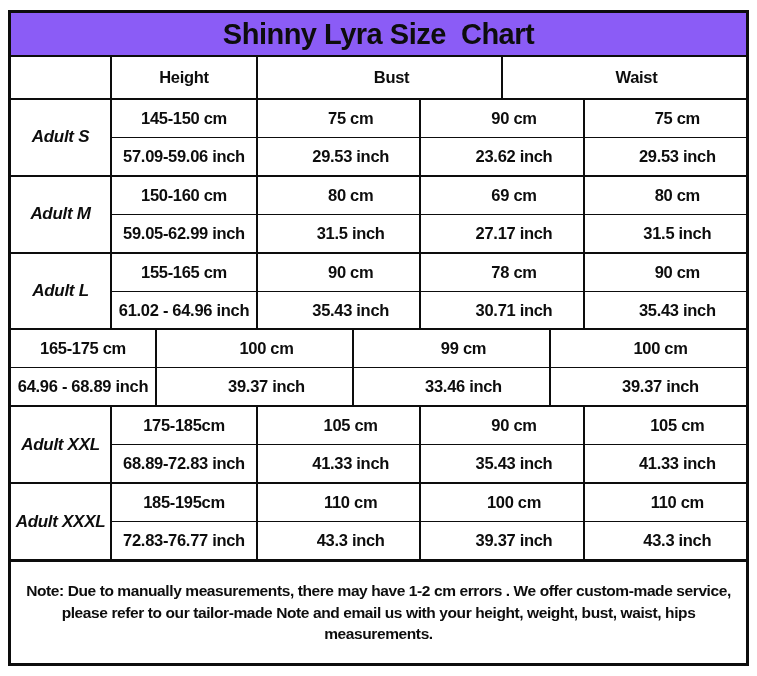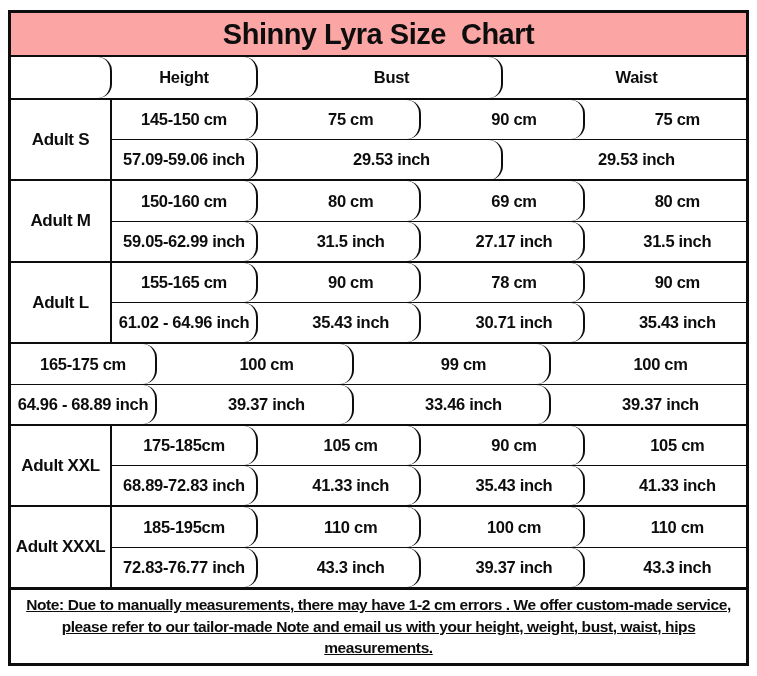--- a/index.html
+++ b/index.html
@@ -20,21 +20,21 @@
     width: 741px;
     height: 656px;
     box-sizing: border-box;
     border: 3px solid #0d0d0d;
     display: flex;
     flex-direction: column;
     background: #ffffff;
   }
   .title-row {
     flex: 0 0 44px;
-    background: #fca5a5;
+    background: #8b5cf6;
     border-bottom: 2px solid #0d0d0d;
     display: flex;
     align-items: center;
     justify-content: center;
     font-size: 29px;
     letter-spacing: -0.5px;
     white-space: pre;
     box-sizing: border-box;
   }
   .header-row {
@@ -44,21 +44,20 @@
   }
   .cell {
     box-sizing: border-box;
     display: flex;
     align-items: center;
     justify-content: center;
     border-right: 2px solid #0d0d0d;
     font-size: 16.5px;
     letter-spacing: -0.3px;
     white-space: pre;
-    border-radius: 14px;
   }
   .cell:last-child { border-right: none; }
   .c0 { width: 101px; flex: none; }
   .c1 { width: 146px; flex: none; }
   .cf { flex: 1; margin-left: 24px; }
   .group {
     flex: 1;
     display: flex;
     border-top: 2px solid #0d0d0d;
     box-sizing: border-box;
@@ -67,44 +66,44 @@
     width: 101px;
     flex: none;
     box-sizing: border-box;
     border-right: 2px solid #0d0d0d;
     display: flex;
     align-items: center;
     justify-content: center;
     font-size: 17px;
     letter-spacing: -0.3px;
     white-space: pre;
+    font-style: italic;
   }
   .group-data {
     flex: 1;
     display: flex;
     flex-direction: column;
   }
   .subrow {
     flex: 1;
     display: flex;
   }
   .subrow + .subrow { border-top: 1px solid #0d0d0d; }
   .note-row {
     flex: 0 0 74px;
     border-top: 3px solid #0d0d0d;
     box-sizing: border-box;
     display: flex;
     align-items: center;
     justify-content: center;
     text-align: center;
-    padding: 4px 4px;
+    padding: 18px 4px;
     font-size: 15.5px;
     letter-spacing: -0.4px;
     line-height: 1.4;
-    text-decoration: underline;
   }
 </style>
 </head>
 <body>
 
 <div class="size-chart">
 
   <div class="title-row">Shinny Lyra Size  Chart</div>
 
   <div class="header-row">
@@ -119,20 +118,21 @@
     <div class="group-data">
       <div class="subrow">
         <div class="cell c1">145-150 cm</div>
         <div class="cell cf">75 cm</div>
         <div class="cell cf">90 cm</div>
         <div class="cell cf">75 cm</div>
       </div>
       <div class="subrow">
         <div class="cell c1">57.09-59.06 inch</div>
         <div class="cell cf">29.53 inch</div>
+        <div class="cell cf">23.62 inch</div>
         <div class="cell cf">29.53 inch</div>
       </div>
     </div>
   </div>
 
   <div class="group">
     <div class="size-cell">Adult M</div>
     <div class="group-data">
       <div class="subrow">
         <div class="cell c1">150-160 cm</div>

